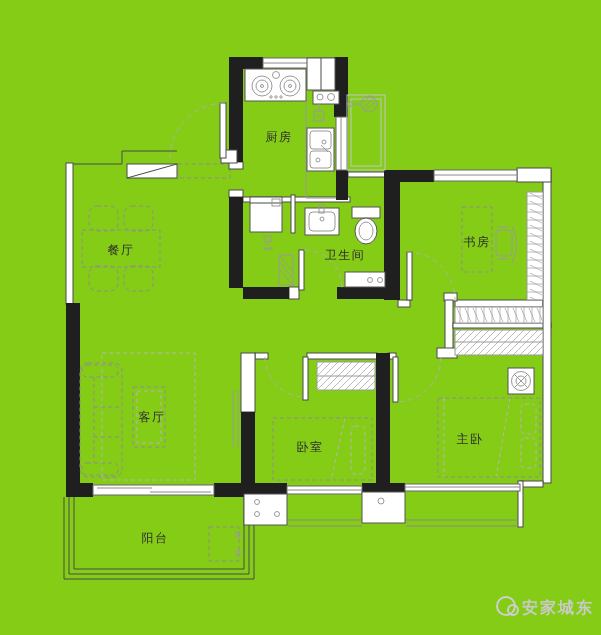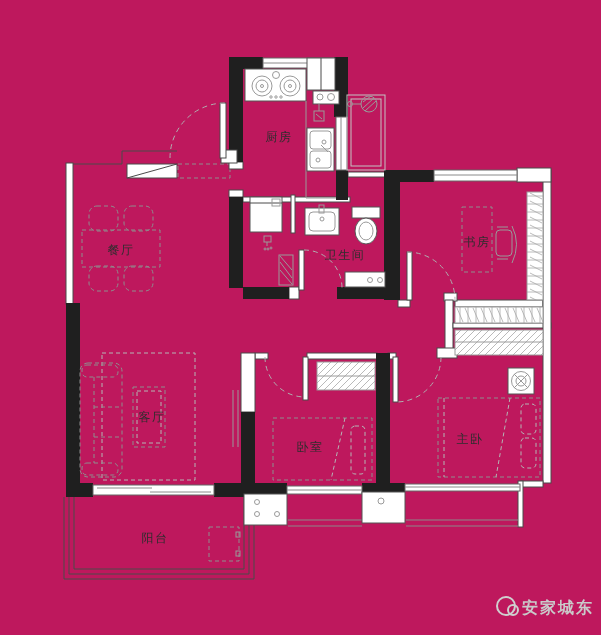--- a/index.html
+++ b/index.html
@@ -1,16 +1,16 @@
 <!DOCTYPE html>
 <html><head>
 <meta charset="utf-8">
 <style>
   html,body{margin:0;padding:0;background:#ffffff;}
-  .stage{position:relative;width:601px;height:635px;background:#be185d;overflow:hidden;
+  .stage{position:relative;width:601px;height:635px;background:#84cc16;overflow:hidden;
          font-family:"DejaVu Sans",sans-serif;}
   svg{display:block;}
   .wall{fill:#1f1f1f;stroke:none;}
   .thin{fill:#ffffff;stroke:#4a4a4a;stroke-width:1;}
   .thinl{stroke:#4a4a4a;stroke-width:1;fill:none;}
   .win{fill:#ffffff;stroke:#666;stroke-width:1;}
   .winmid{stroke:#8a8a8a;stroke-width:1;fill:none;}
   .dash{stroke:#8e8e8e;stroke-width:1;fill:none;stroke-dasharray:4 3;}
   .dashlt{stroke:#b5b5b5;stroke-width:1;fill:none;stroke-dasharray:4 3;}
   .fix{fill:#ffffff;stroke:#555;stroke-width:1;}

